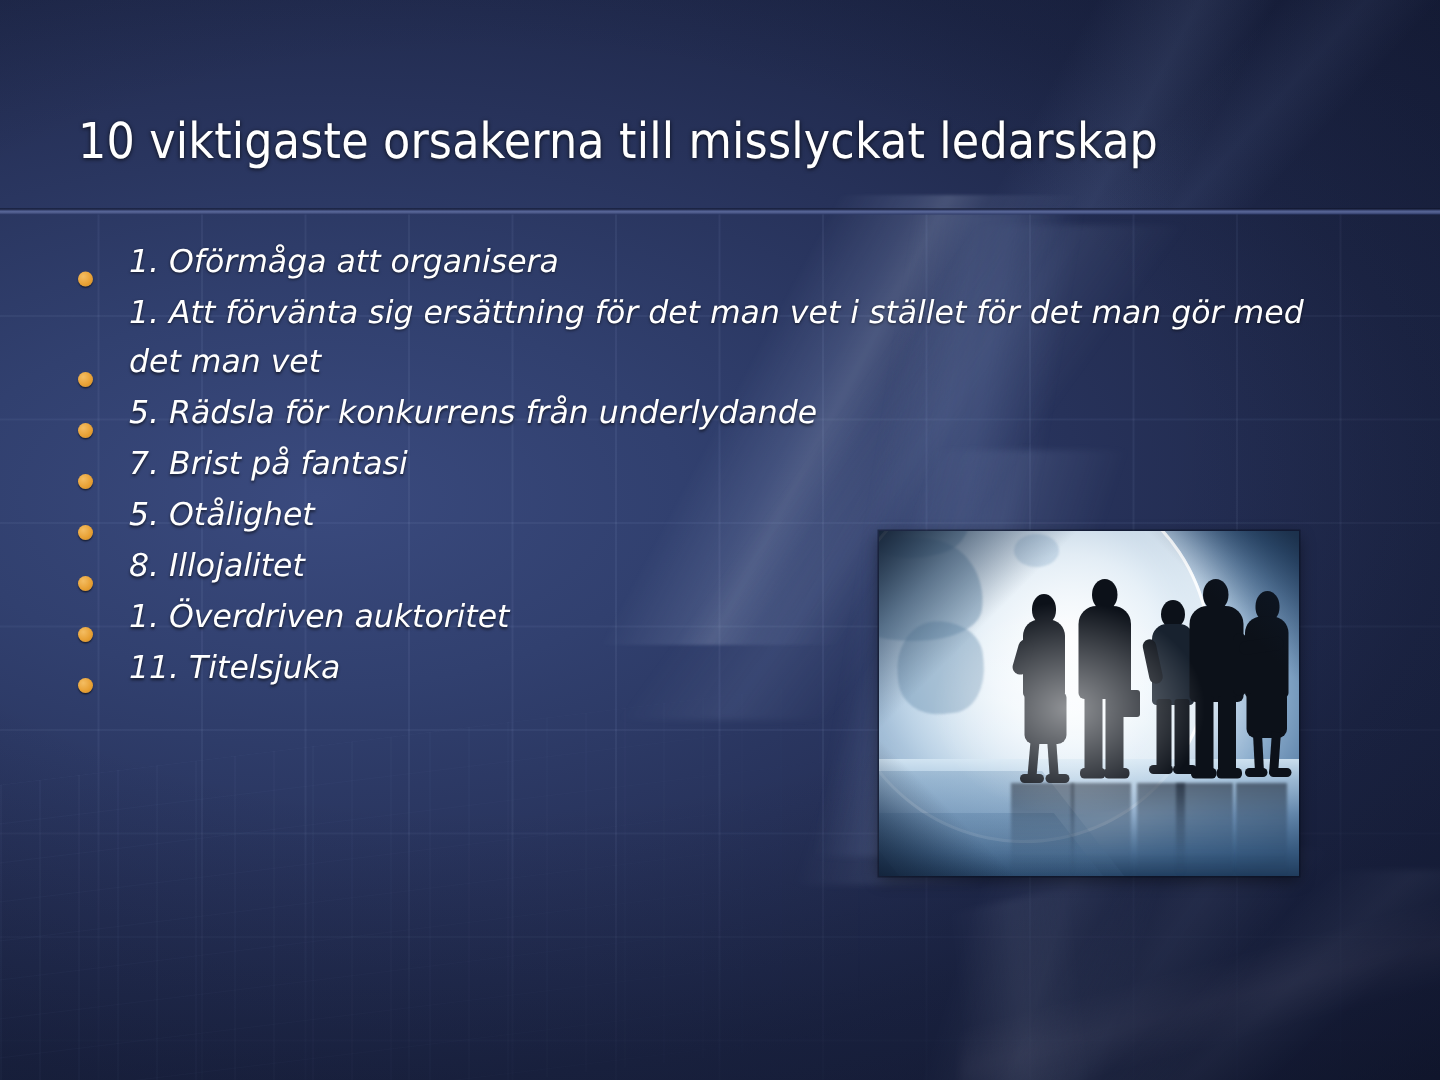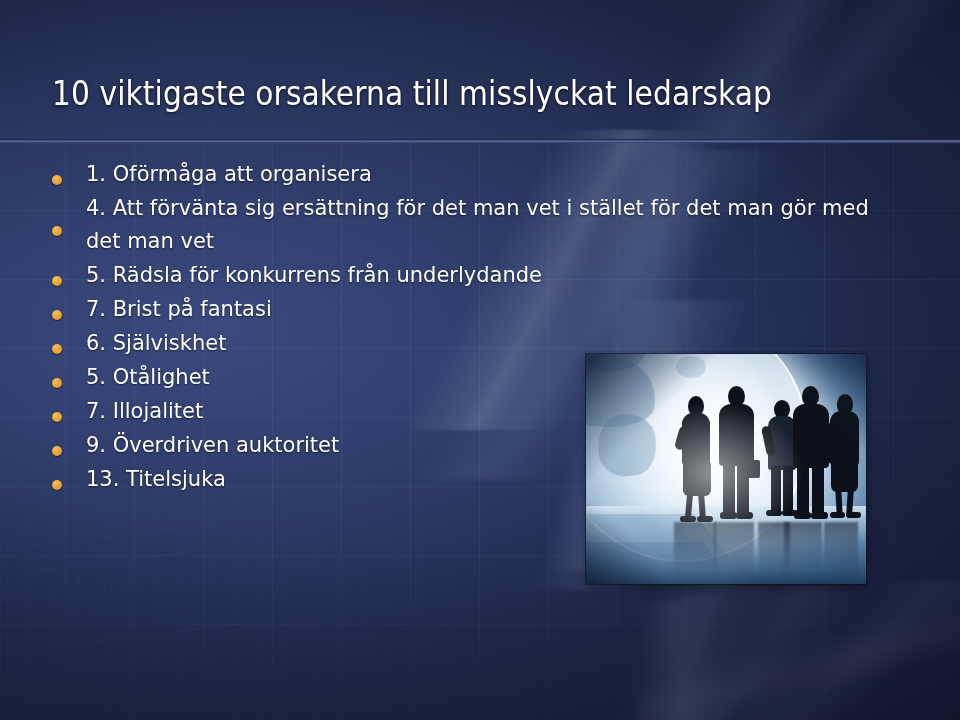--- a/index.html
+++ b/index.html
@@ -102,21 +102,21 @@
     font-family:"Liberation Sans Narrow","DejaVu Sans Condensed","Liberation Sans",sans-serif;
     font-stretch:condensed;
     letter-spacing:.1px;white-space:nowrap;
     text-shadow:0 1px 3px rgba(0,0,0,.75);
   }
 
   
   .list{
     position:absolute;left:44px;top:158px;width:855px;
   }
-  .li{display:flex;align-items:center;margin-bottom:1px;}
+  .li{display:flex;align-items:flex-end;margin-bottom:1px;font-style:italic;}
   .dot{
     flex:0 0 auto;width:10px;height:10px;border-radius:50%;
     background:radial-gradient(circle at 35% 33%, #f4bd62 0%, #e9a236 55%, #d08c22 100%);
     margin:11px 24px 0 8px;
     box-shadow:0 1px 1px rgba(0,0,0,.5);
   }
   .litext{
     flex:1 1 auto;color:#ffffff;font-size:21px;line-height:33px;
     text-shadow:0 1px 2px rgba(0,0,0,.6);
     font-family:"DejaVu Sans","Liberation Sans",sans-serif;
@@ -211,49 +211,45 @@
 
   <div class="title">10 viktigaste orsakerna till misslyckat ledarskap</div>
 
   <div class="list">
     <div class="li">
       <span class="dot"></span>
       <span class="litext">1. Oförmåga att organisera</span>
     </div>
     <div class="li wrap">
       <span class="dot"></span>
-      <span class="litext">4. Att förvänta sig ersättning för det man vet i stället för det man gör med det man vet</span>
+      <span class="litext">1. Att förvänta sig ersättning för det man vet i stället för det man gör med det man vet</span>
     </div>
     <div class="li">
       <span class="dot"></span>
       <span class="litext">5. Rädsla för konkurrens från underlydande</span>
     </div>
     <div class="li">
       <span class="dot"></span>
       <span class="litext">7. Brist på fantasi</span>
     </div>
     <div class="li">
       <span class="dot"></span>
-      <span class="litext">6. Själviskhet</span>
-    </div>
-    <div class="li">
-      <span class="dot"></span>
       <span class="litext">5. Otålighet</span>
     </div>
     <div class="li">
       <span class="dot"></span>
-      <span class="litext">7. Illojalitet</span>
-    </div>
-    <div class="li">
-      <span class="dot"></span>
-      <span class="litext">9. Överdriven auktoritet</span>
-    </div>
-    <div class="li">
-      <span class="dot"></span>
-      <span class="litext">13. Titelsjuka</span>
+      <span class="litext">8. Illojalitet</span>
+    </div>
+    <div class="li">
+      <span class="dot"></span>
+      <span class="litext">1. Överdriven auktoritet</span>
+    </div>
+    <div class="li">
+      <span class="dot"></span>
+      <span class="litext">11. Titelsjuka</span>
     </div>
   </div>
 
   <div class="photo">
     <div class="photo-sky"></div>
     <div class="globe">
       <span class="cont c1"></span>
       <span class="cont c2"></span>
       <span class="cont c3"></span>
 

